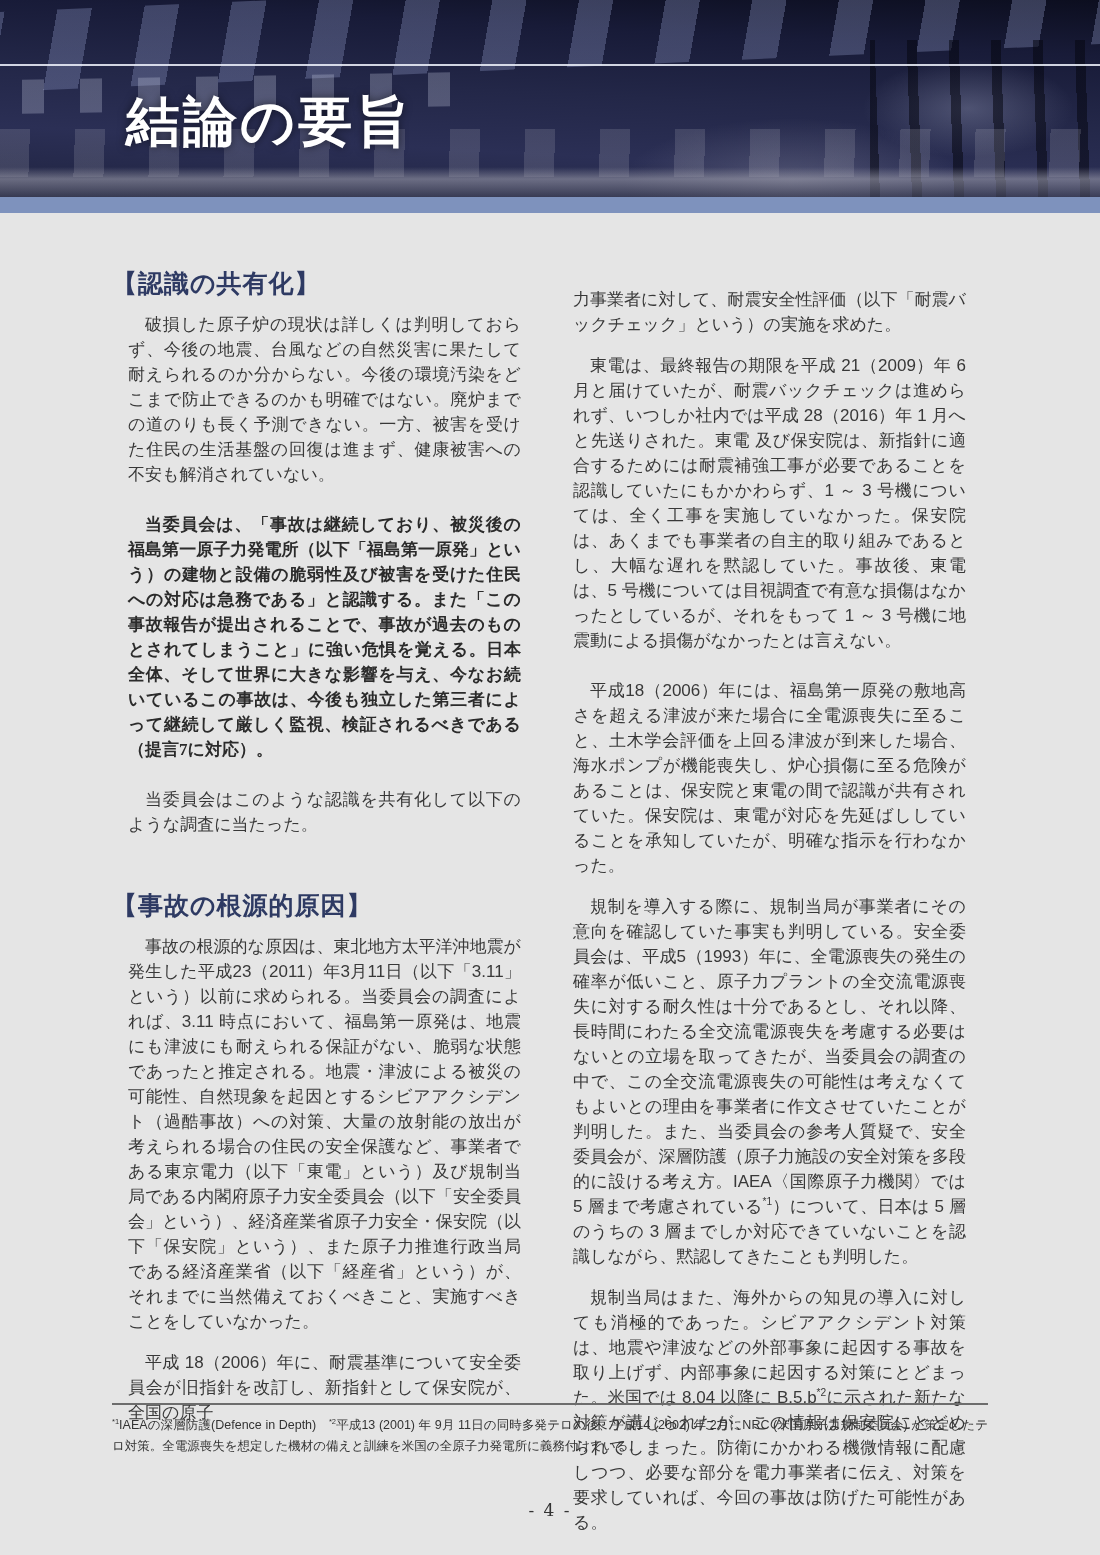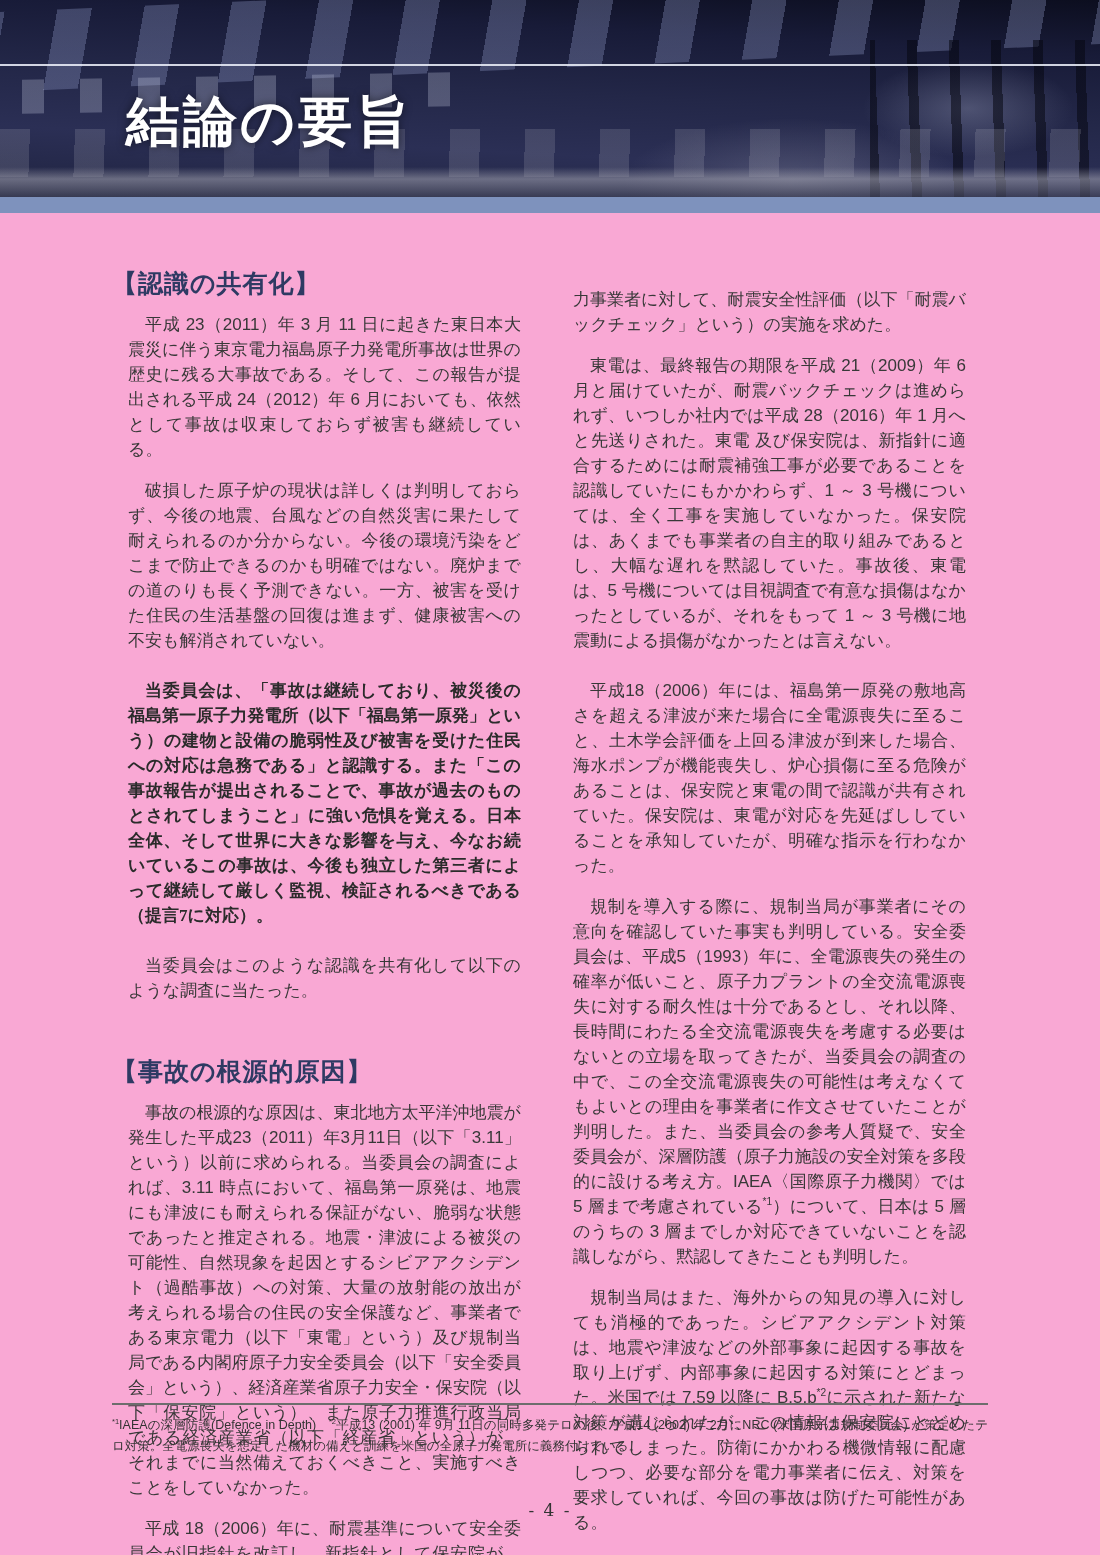--- a/index.html
+++ b/index.html
@@ -1,17 +1,17 @@
 <!DOCTYPE html>
 <html><head>
 <meta charset="utf-8">
 <style>
   html,body { margin:0; padding:0; background:#fff; }
   .page {
-    position:relative; width:1100px; height:1555px; background:#f9a8d4;
+    position:relative; width:1100px; height:1555px; background:#e5e5e5;
     overflow:hidden;
     font-family:"Liberation Sans","DejaVu Sans",sans-serif;
     color:#333;
   }
 
   
   .header { position:relative; }
   .photo {
     position:relative; height:197px; overflow:hidden;
     background:
@@ -93,36 +93,35 @@
       <div class="hline"></div>
       <h1 class="title">結論の要旨</h1>
     </div>
     <div class="band"></div>
   </div>
 
   <div class="content">
 
     <div class="col">
       <h2 class="sec">【認識の共有化】</h2>
-      <p>平成 23（2011）年 3 月 11 日に起きた東日本大震災に伴う東京電力福島原子力発電所事故は世界の歴史に残る大事故である。そして、この報告が提出される平成 24（2012）年 6 月においても、依然として事故は収束しておらず被害も継続している。</p>
       <p>破損した原子炉の現状は詳しくは判明しておらず、今後の地震、台風などの自然災害に果たして耐えられるのか分からない。今後の環境汚染をどこまで防止できるのかも明確ではない。廃炉までの道のりも長く予測できない。一方、被害を受けた住民の生活基盤の回復は進まず、健康被害への不安も解消されていない。</p>
       <p class="gap bold">当委員会は、「事故は継続しており、被災後の福島第一原子力発電所（以下「福島第一原発」という）の建物と設備の脆弱性及び被害を受けた住民への対応は急務である」と認識する。また「この事故報告が提出されることで、事故が過去のものとされてしまうこと」に強い危惧を覚える。日本全体、そして世界に大きな影響を与え、今なお続いているこの事故は、今後も独立した第三者によって継続して厳しく監視、検証されるべきである（提言7に対応）。</p>
       <p class="gap">当委員会はこのような認識を共有化して以下のような調査に当たった。</p>
 
       <h2 class="sec second">【事故の根源的原因】</h2>
       <p>事故の根源的な原因は、東北地方太平洋沖地震が発生した平成23（2011）年3月11日（以下「3.11」という）以前に求められる。当委員会の調査によれば、3.11 時点において、福島第一原発は、地震にも津波にも耐えられる保証がない、脆弱な状態であったと推定される。地震・津波による被災の可能性、自然現象を起因とするシビアアクシデント（過酷事故）への対策、大量の放射能の放出が考えられる場合の住民の安全保護など、事業者である東京電力（以下「東電」という）及び規制当局である内閣府原子力安全委員会（以下「安全委員会」という）、経済産業省原子力安全・保安院（以下「保安院」という）、また原子力推進行政当局である経済産業省（以下「経産省」という）が、それまでに当然備えておくべきこと、実施すべきことをしていなかった。</p>
       <p>平成 18（2006）年に、耐震基準について安全委員会が旧指針を改訂し、新指針として保安院が、全国の原子</p>
     </div>
 
     <div class="col">
       <p class="noindent">力事業者に対して、耐震安全性評価（以下「耐震バックチェック」という）の実施を求めた。</p>
       <p>東電は、最終報告の期限を平成 21（2009）年 6 月と届けていたが、耐震バックチェックは進められず、いつしか社内では平成 28（2016）年 1 月へと先送りされた。東電 及び保安院は、新指針に適合するためには耐震補強工事が必要であることを認識していたにもかかわらず、1 ～ 3 号機については、全く工事を実施していなかった。保安院は、あくまでも事業者の自主的取り組みであるとし、大幅な遅れを黙認していた。事故後、東電は、5 号機については目視調査で有意な損傷はなかったとしているが、それをもって 1 ～ 3 号機に地震動による損傷がなかったとは言えない。</p>
       <p class="gap">平成18（2006）年には、福島第一原発の敷地高さを超える津波が来た場合に全電源喪失に至ること、土木学会評価を上回る津波が到来した場合、海水ポンプが機能喪失し、炉心損傷に至る危険があることは、保安院と東電の間で認識が共有されていた。保安院は、東電が対応を先延ばししていることを承知していたが、明確な指示を行わなかった。</p>
       <p><span>規制を導入する際に、規制当局が事業者にその意向を確認していた事実も判明している。安全委員会は、平成5（1993）年に、全電源喪失の発生の確率が低いこと、原子力プラントの全交流電源喪失に対する耐久性は十分であるとし、それ以降、長時間にわたる全交流電源喪失を考慮する必要はないとの立場を取ってきたが、当委員会の調査の中で、この全交流電源喪失の可能性は考えなくてもよいとの理由を事業者に作文させていたことが判明した。また、当委員会の参考人質疑で、安全委員会が、深層防護（原子力施設の安全対策を多段的に設ける考え方。IAEA〈国際原子力機関〉では 5 層まで考慮されている</span><sup>*1</sup><span>）について、日本は 5 層のうちの 3 層までしか対応できていないことを認識しながら、黙認してきたことも判明した。</span></p>
-      <p><span>規制当局はまた、海外からの知見の導入に対しても消極的であった。シビアアクシデント対策は、地震や津波などの外部事象に起因する事故を取り上げず、内部事象に起因する対策にとどまった。米国では 7.59 以降に B.5.b</span><sup>*2</sup><span>に示された新たな対策が講じられたが、この情報は保安院にとどめられてしまった。防衛にかかわる機微情報に配慮しつつ、必要な部分を電力事業者に伝え、対策を要求していれば、今回の事故は防げた可能性がある。</span></p>
+      <p><span>規制当局はまた、海外からの知見の導入に対しても消極的であった。シビアアクシデント対策は、地震や津波などの外部事象に起因する事故を取り上げず、内部事象に起因する対策にとどまった。米国では 8.04 以降に B.5.b</span><sup>*2</sup><span>に示された新たな対策が講じられたが、この情報は保安院にとどめられてしまった。防衛にかかわる機微情報に配慮しつつ、必要な部分を電力事業者に伝え、対策を要求していれば、今回の事故は防げた可能性がある。</span></p>
       <p class="gap">このように、今回の事故は、これまで何回も対策を打</p>
     </div>
 
   </div>
 
   <div class="footnote">
     <sup>*1</sup><span>IAEAの深層防護(Defence in Depth)　</span><sup>*2</sup><span>平成13 (2001) 年 9月 11日の同時多発テロの後、平成14 (2002) 年 2月にNRC (米国原子力規制委員会) が策定したテロ対策。全電源喪失を想定した機材の備えと訓練を米国の全原子力発電所に義務付けている。</span>
   </div>
 
   <div class="pagenum">- 4 -</div>

